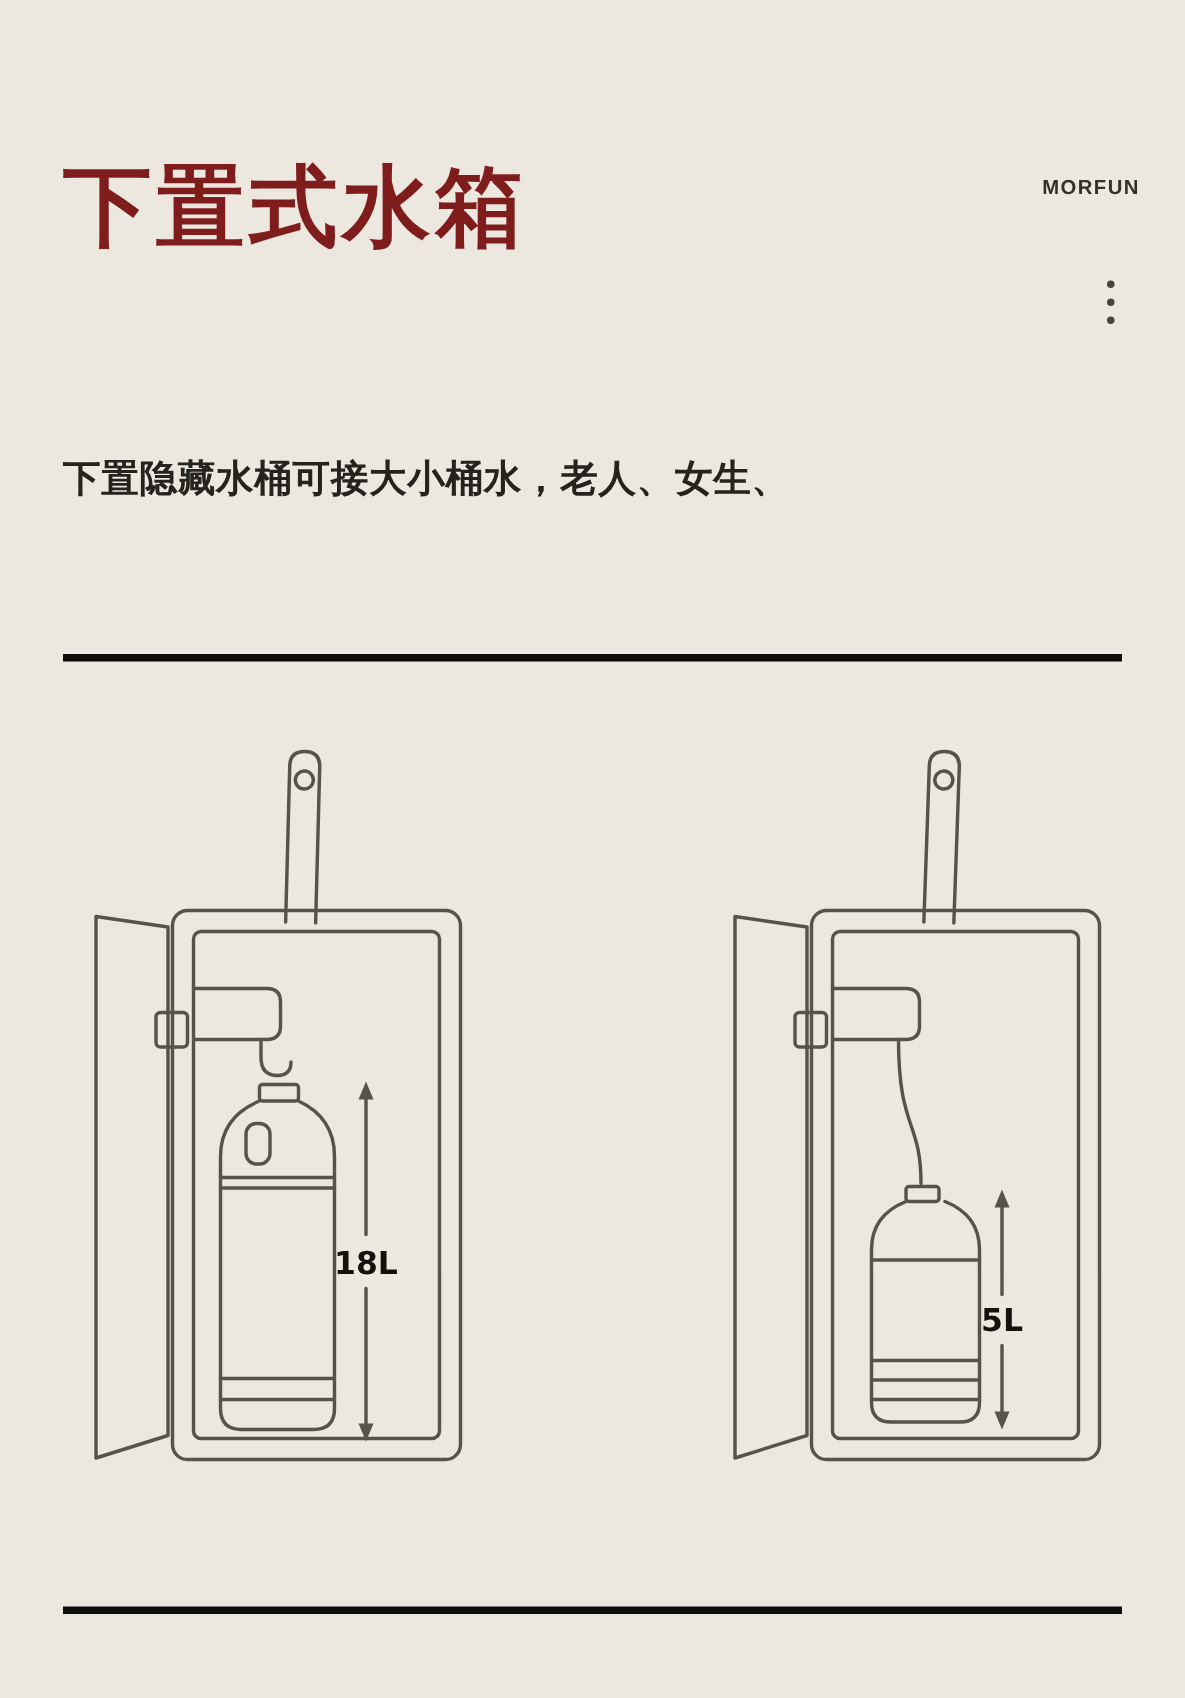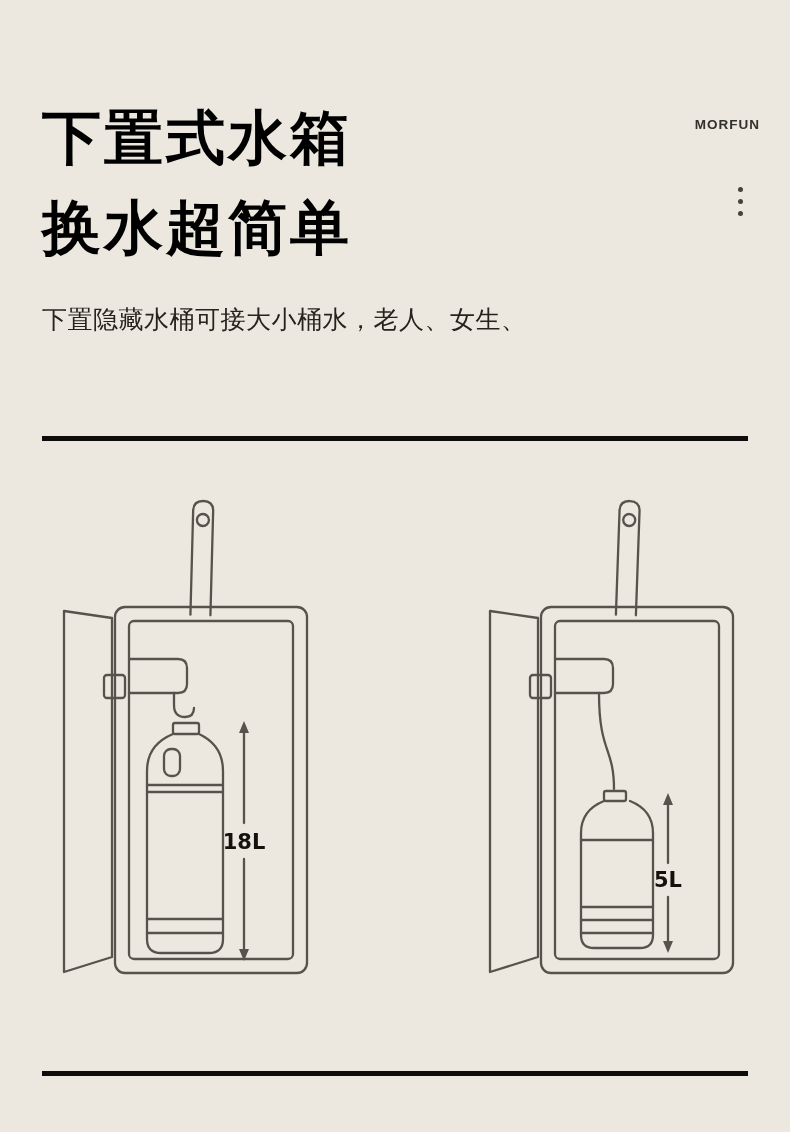--- a/index.html
+++ b/index.html
@@ -7,26 +7,26 @@
   body { font-family:"Liberation Sans","DejaVu Sans",sans-serif; }
   .page { position:relative; width:790px; height:1132px; background:#ece8df; overflow:hidden; margin:0 auto; }
 
   .brand { position:absolute; top:117px; right:30px; font-size:13.5px; font-weight:700;
            letter-spacing:1px; color:#33312c;text-align:center; }
 
   .dots { position:absolute; top:187px; right:47px; display:flex; flex-direction:column; gap:7px; }
   .dot  { width:5px; height:5px; border-radius:50%; background:#45433d; }
 
   .heading { position:absolute; left:42px; top:94px; font-size:59px; font-weight:900;
-             color:#000000; letter-spacing:3px; line-height:1.52; }
+             color:#7f1d1d; letter-spacing:3px; line-height:1.52; }
   .heading .hl { display:block; }
 
   .desc { position:absolute; left:42px; top:298px; font-size:25px; color:#25231e;
           line-height:1.72; letter-spacing:0.5px; }
-  .desc span { display:block; }
+  .desc span { display:block;font-weight:bold; }
 
   .divider { position:absolute; left:42px; right:42px; height:5px; background:#0e0d0b; }
   .divider-top { top:436px; }
   .divider-bottom { top:1071px; }
 
   .fig { position:absolute; top:495px; width:330px; height:500px; }
   .fig-left  { left:42px; }
   .fig-right { left:468px; }
 
   .line-art { fill:none; stroke:#56534c; stroke-width:2.3; stroke-linecap:round; stroke-linejoin:round; }
@@ -42,21 +42,20 @@
   <div class="brand">MORFUN</div>
 
   <div class="dots">
     <span class="dot"></span>
     <span class="dot"></span>
     <span class="dot"></span>
   </div>
 
   <h1 class="heading">
     <span class="hl">下置式水箱</span>
-    <span class="hl">换水超简单</span>
   </h1>
 
   <p class="desc">
     <span>下置隐藏水桶可接大小桶水，老人、女生、</span>
   </p>
 
   <div class="divider divider-top"></div>
 
   <svg class="fig fig-left" viewBox="0 0 330 500">
     <g class="line-art">

